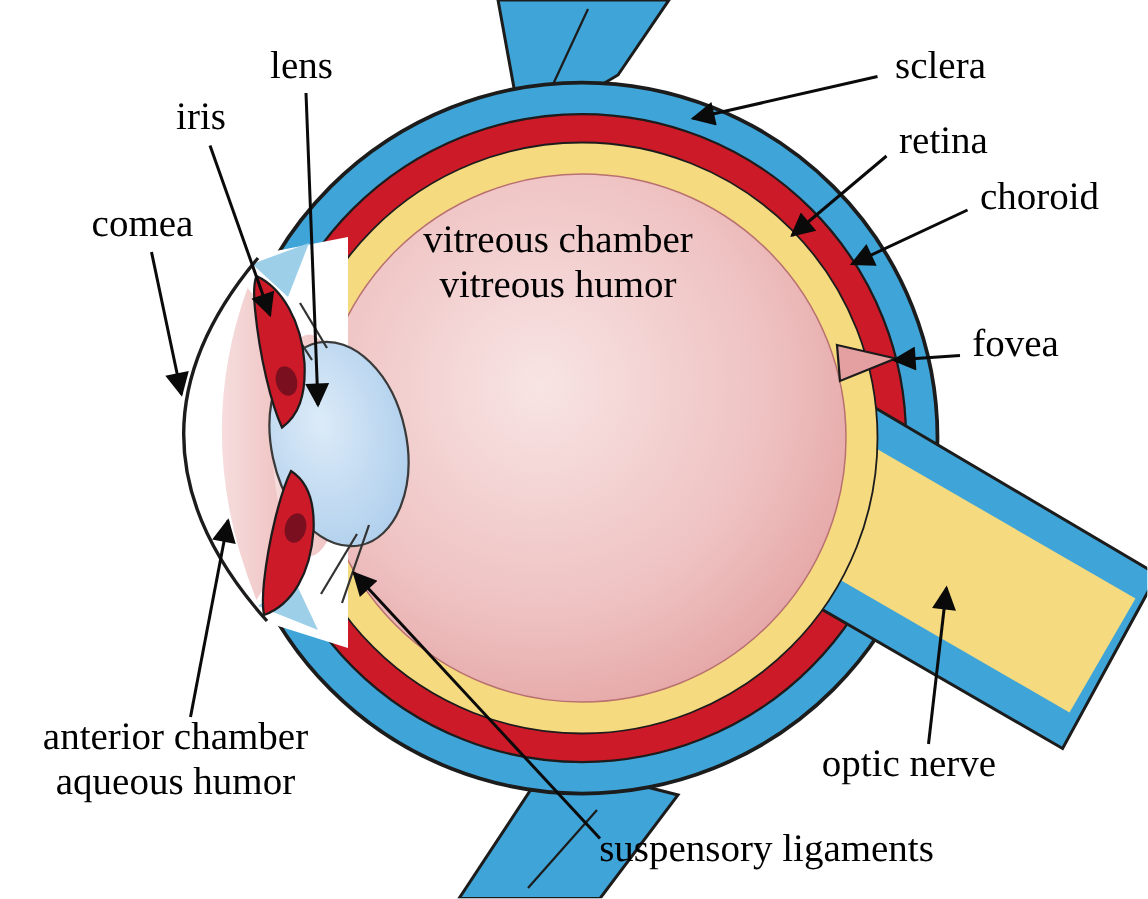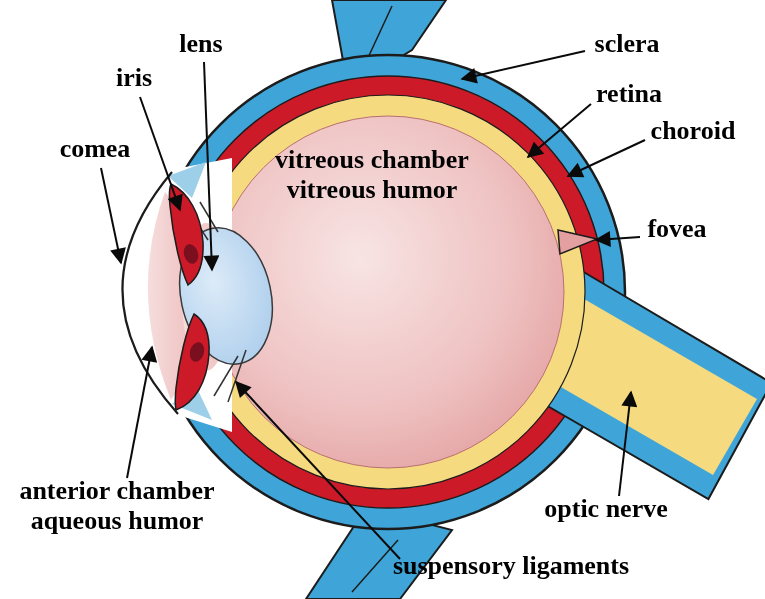--- a/index.html
+++ b/index.html
@@ -1,16 +1,16 @@
 <!DOCTYPE html>
 <html><head>
 <meta charset="utf-8">
 <style>
   html,body{margin:0;padding:0;background:#ffffff;}
-  .stage{position:relative;width:765px;height:599px;background:#ffffff;overflow:hidden;font-weight:bold;}
+  .stage{position:relative;width:765px;height:599px;background:#ffffff;overflow:hidden;}
   svg{display:block;}
   text.lbl{font-family:"Liberation Serif", serif;font-size:26px;fill:#000000;}
 </style>
 </head>
 <body>
 
 <div class="stage">
 <svg width="765" height="599" viewBox="0 0 765 599" xmlns="http://www.w3.org/2000/svg">
   <defs>
     <marker id="arr" viewBox="0 0 10 10" refX="9" refY="5" markerWidth="9" markerHeight="8" orient="auto">

